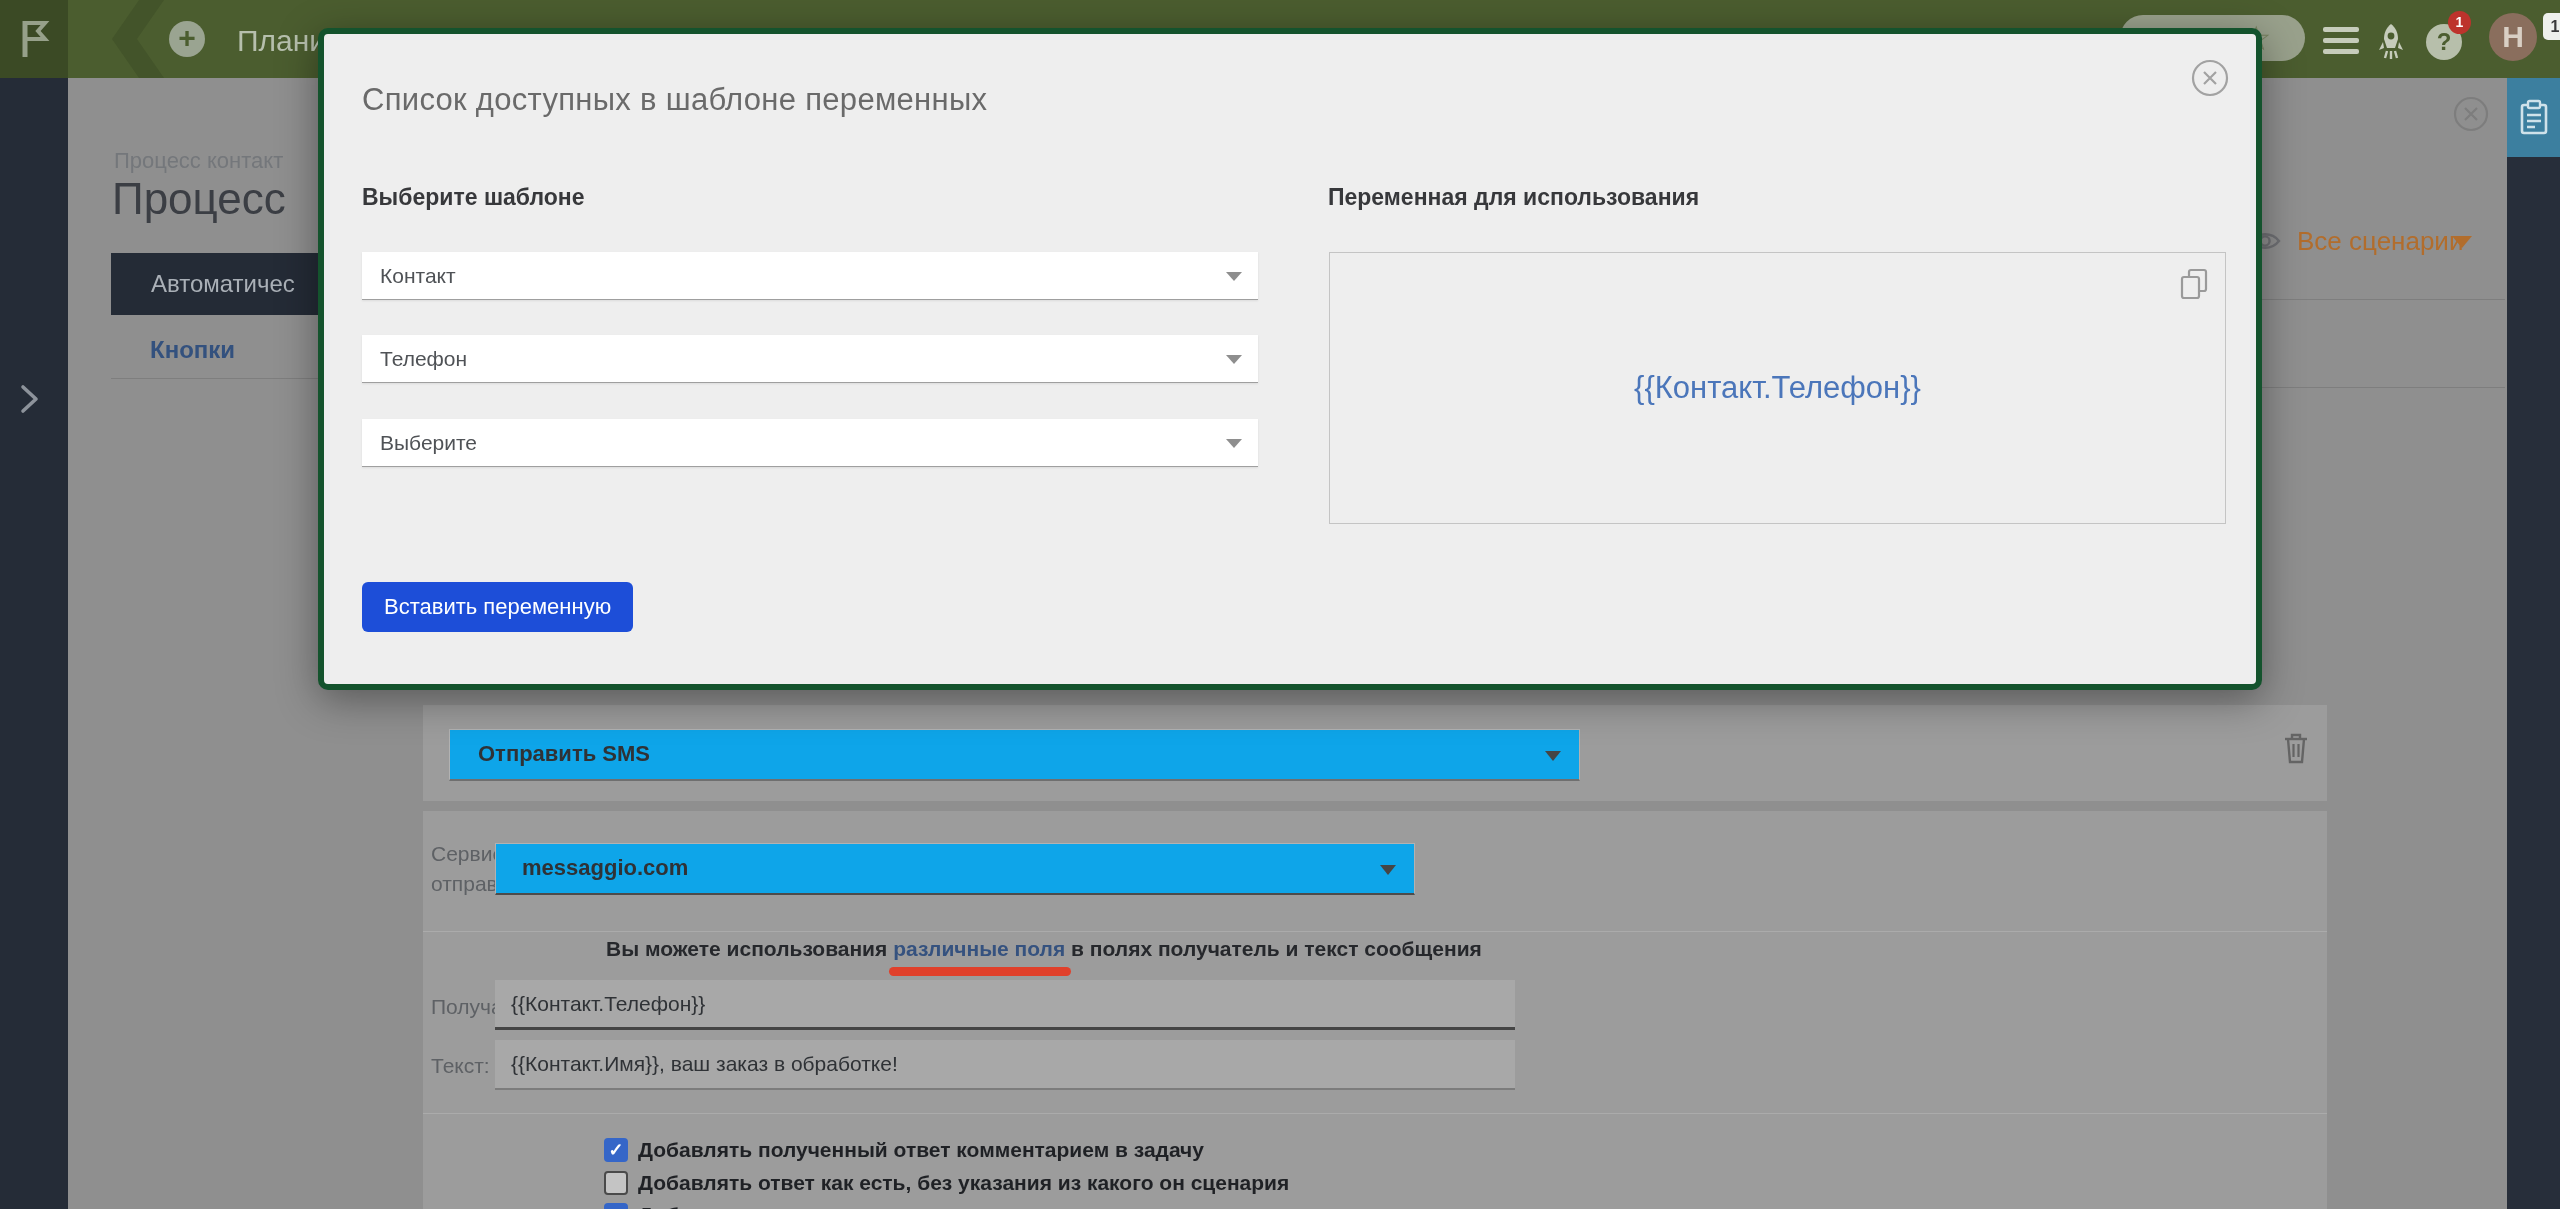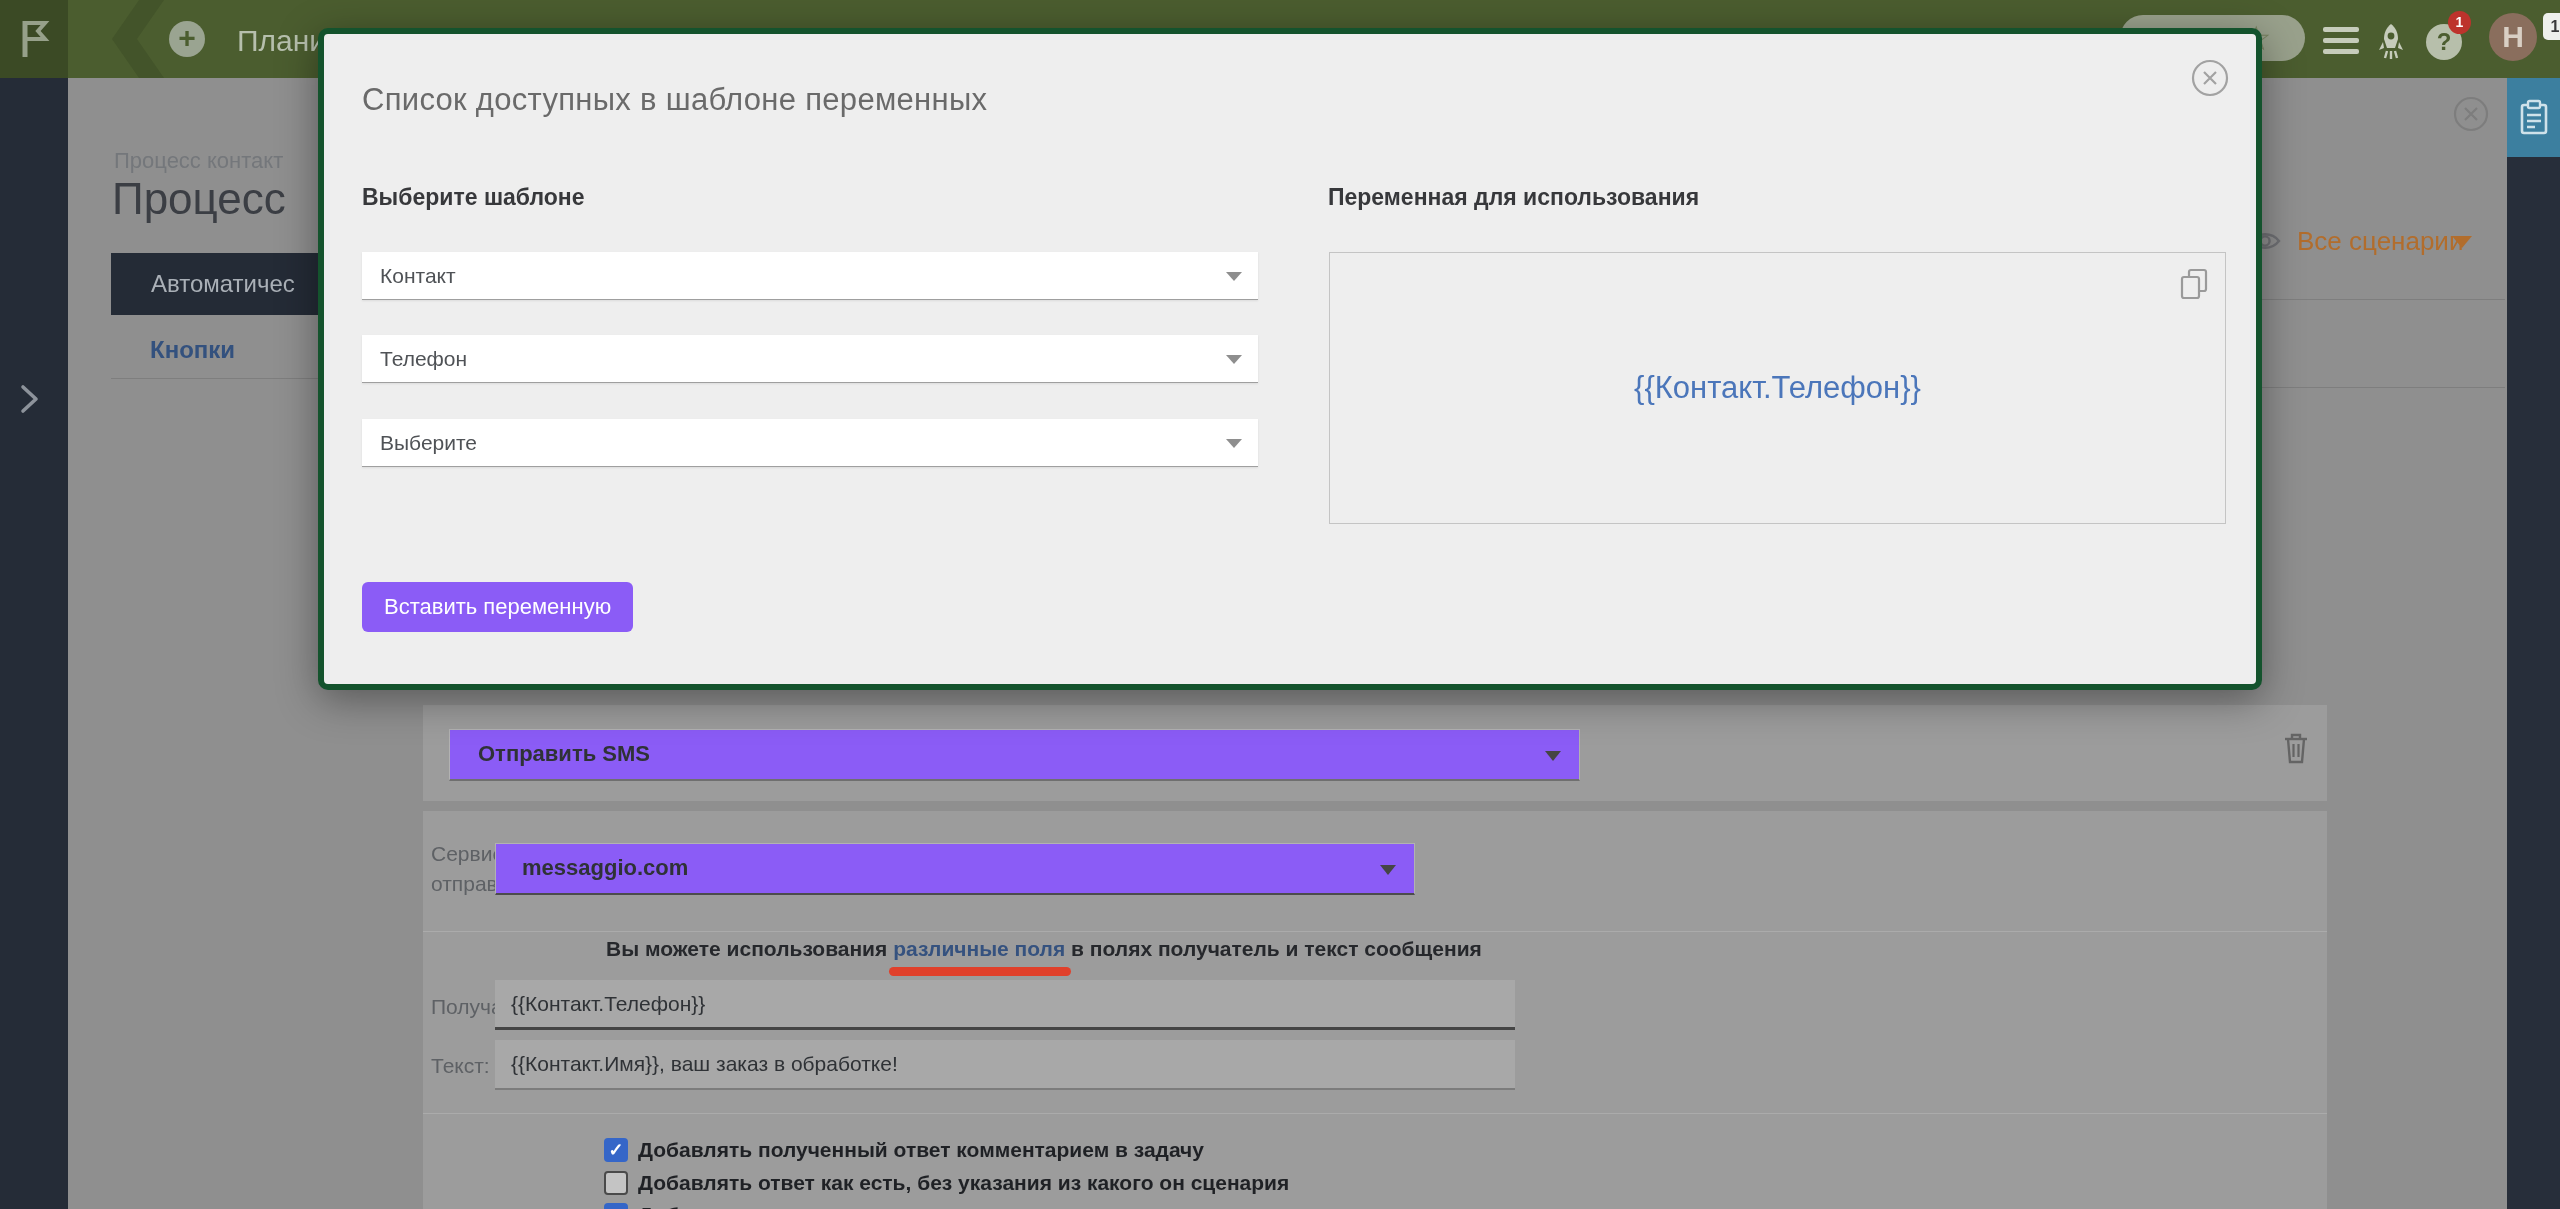--- a/index.html
+++ b/index.html
@@ -48,21 +48,21 @@
   .d-r2{left:2150px;top:309px;width:287px;}
   .page-close{position:absolute;left:2384px;top:17px;}
   .eye-wrap{position:absolute;left:2180px;top:148px;}
   .scenarios{position:absolute;left:2229px;top:148px;font-size:26px;font-weight:500;color:#b26d2c;white-space:nowrap;}
   .scenarios-caret{position:absolute;left:2384px;top:158px;width:0;height:0;
     border-left:10px solid transparent;border-right:10px solid transparent;border-top:12px solid #b26d2c;}
 
   
   .card1{position:absolute;left:355px;top:627px;width:1904px;height:96px;background:#9c9c9c;}
   .card2{position:absolute;left:355px;top:733px;width:1904px;height:398px;background:#9c9c9c;overflow:hidden;}
-  .g-select{position:absolute;background:#8b5cf6;border:1px solid #b2b2b2;border-bottom:2px solid #6f6f6f;
+  .g-select{position:absolute;background:#0ea5e9;border:1px solid #b2b2b2;border-bottom:2px solid #6f6f6f;
     font-size:22px;font-weight:600;color:#2f3236;white-space:nowrap;overflow:hidden;}
   .g-select .caret{position:absolute;right:18px;top:50%;margin-top:-4px;width:0;height:0;
     border-left:8px solid transparent;border-right:8px solid transparent;border-top:10px solid #454545;}
   .sel-action{left:26px;top:24px;width:1131px;height:52px;line-height:48px;padding-left:28px;}
   .trash{position:absolute;left:1858px;top:26px;}
   .sel-service{left:72px;top:32px;width:920px;height:52px;line-height:48px;padding-left:26px;border-bottom:2px solid #4c4c4c;}
   .form-label{position:absolute;font-size:21px;color:#5e6165;width:130px;line-height:30px;}
   .lbl-service{left:8px;top:28px;}
   .row-sep{position:absolute;left:0;top:120px;width:100%;height:1px;background:#ababab;}
   .hint{position:absolute;left:183px;top:126px;font-size:21px;font-weight:700;color:#26282c;white-space:nowrap;}
@@ -88,21 +88,21 @@
     border:6px solid #14532d;border-radius:10px;box-shadow:0 10px 40px rgba(0,0,0,.38);z-index:5;}
   .modal-title{position:absolute;left:38px;top:48px;font-size:31px;color:#6a6a6a;letter-spacing:.3px;white-space:nowrap;}
   .modal-close{position:absolute;left:1866px;top:24px;width:40px;height:40px;}
   .m-label{position:absolute;top:150px;font-size:23px;font-weight:600;color:#37383b;white-space:nowrap;}
   .m-label.l{left:38px;} .m-label.r{left:1004px;}
   .m-select{position:absolute;left:38px;width:896px;height:48px;background:#ffffff;border-bottom:1px solid #9f9f9f;
     font-size:21px;color:#4f5256;line-height:47px;padding-left:18px;box-shadow:0 1px 2px rgba(0,0,0,.08);}
   .m-select .caret{position:absolute;right:16px;top:50%;margin-top:-4px;width:0;height:0;
     border-left:8px solid transparent;border-right:8px solid transparent;border-top:9px solid #8e8e8e;}
   .ms1{top:218px;} .ms2{top:301px;} .ms3{top:385px;}
-  .insert-btn{position:absolute;left:38px;top:548px;height:50px;padding:0 22px;background:#8b5cf6;border:none;
+  .insert-btn{position:absolute;left:38px;top:548px;height:50px;padding:0 22px;background:#1d4ed8;border:none;
     border-radius:6px;color:#fff;font-size:22px;line-height:50px;white-space:nowrap;}
   .varbox{position:absolute;left:1005px;top:218px;width:897px;height:272px;border:1px solid #c4c4c4;
     display:flex;align-items:center;justify-content:center;}
   .copy-icon{position:absolute;right:16px;top:14px;}
   .var-text{font-size:31px;color:#4b76ba;white-space:nowrap;}
 
   svg{display:block;}
 </style>
 </head>
 <body>

